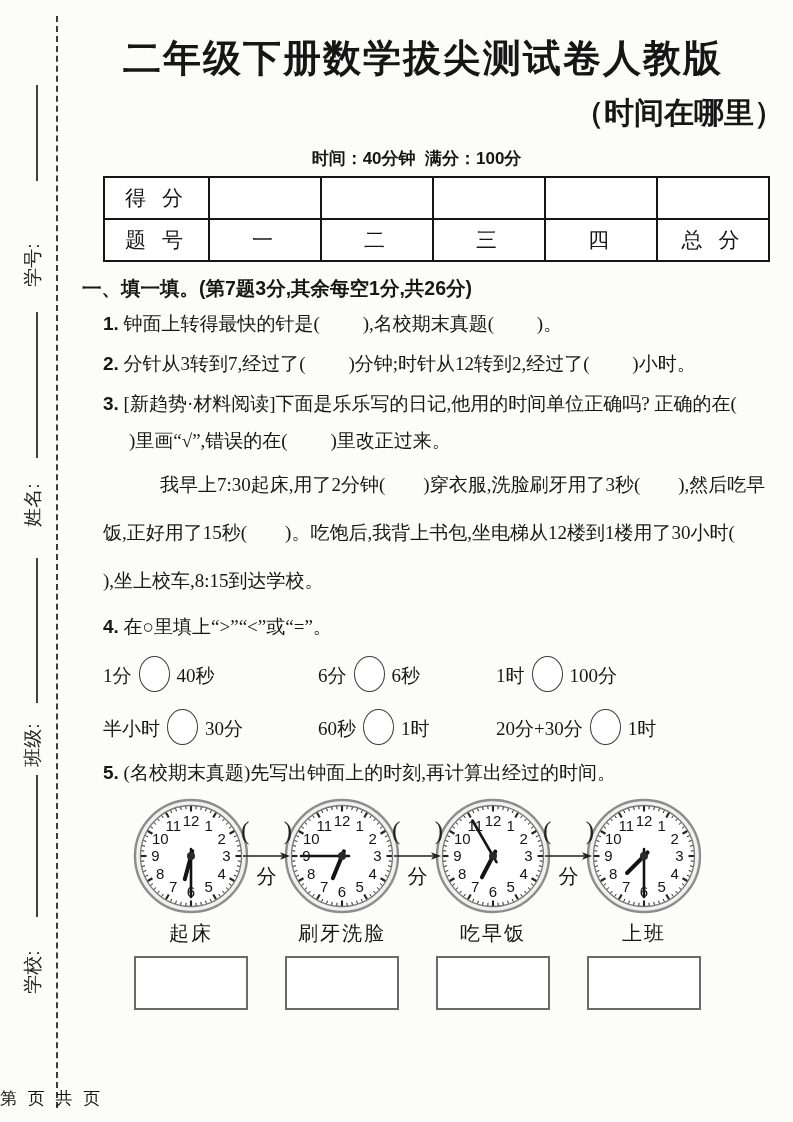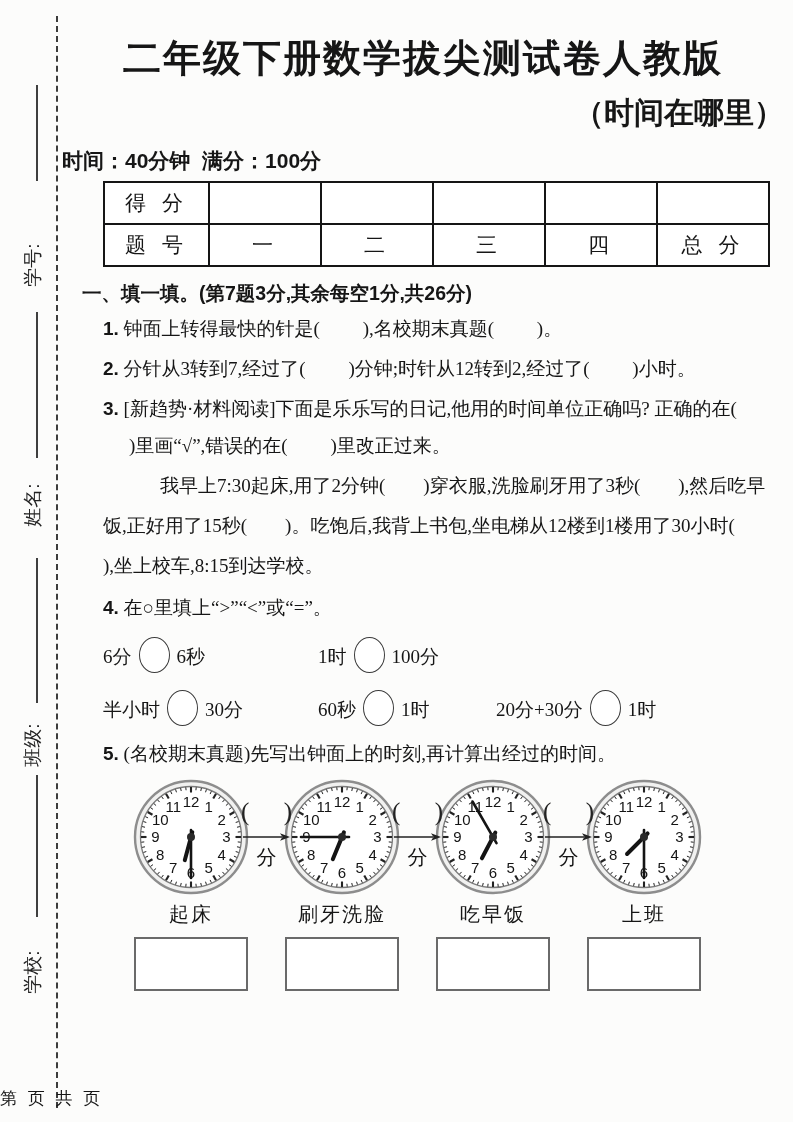--- a/index.html
+++ b/index.html
@@ -20,33 +20,33 @@
     position:absolute;left:-12px;width:90px;height:26px;line-height:26px;
     text-align:center;transform:rotate(-90deg);
     font-size:19px;font-family:"Liberation Sans","DejaVu Sans",sans-serif;color:#222}
   .sl1{top:252px}.sl2{top:492px}.sl3{top:732px}.sl4{top:959px}
   
   .main{position:absolute;left:62px;top:0;width:722px}
   .title{margin-top:33px;text-align:center;font-weight:bold;font-size:38px;
     letter-spacing:2px;font-family:"Liberation Sans","DejaVu Sans",sans-serif}
   .subtitle{margin-top:9px;text-align:right;font-weight:bold;font-size:30px;
     font-family:"Liberation Sans","DejaVu Sans",sans-serif}
-  .meta{margin-top:13px;text-align:left;padding-right:13px;font-weight:bold;
-    font-size:21px;white-space:pre-wrap;
+  .meta{margin-top:13px;text-align:center;padding-right:13px;font-weight:bold;
+    font-size:17px;white-space:pre-wrap;
     font-family:"Liberation Sans","DejaVu Sans",sans-serif}
   table.score{border-collapse:collapse;margin:6px 0 0 41px;width:667px;
     table-layout:fixed;font-family:"Liberation Sans","DejaVu Sans",sans-serif}
   table.score td{border:2.5px solid #151515;height:38px;text-align:center;
     font-size:21px;letter-spacing:5px;background:#fff}
   .sec-heading{margin:13px 0 0 20px;font-weight:bold;font-size:19.5px;
     white-space:pre-wrap;font-family:"Liberation Sans","DejaVu Sans",sans-serif}
   .questions{margin-left:41px;width:666px;font-size:19px;line-height:37px}
   .q{white-space:pre-wrap;padding-left:26px;text-indent:-26px;margin-top:3px}
   .qnum{font-weight:bold;font-family:"Liberation Sans","DejaVu Sans",sans-serif}
-  .diary{white-space:pre-wrap;margin-top:2px;line-height:40px;text-indent:57px}
+  .diary{white-space:pre-wrap;margin-top:2px;line-height:48px;text-indent:57px}
   .cmp-row{display:grid;grid-template-columns:215px 178px auto;margin-top:7px;
     align-items:center;height:46px;white-space:pre-wrap}
   .circle{display:inline-block;width:29px;height:34px;border:1.8px solid #3a3a3a;
     border-radius:50%;vertical-align:-10px;margin:0 7px;background:#fff}
   
   .clocks-row{display:flex;align-items:flex-start;margin:6px 0 0 70px}
   .clock-col{width:118px;flex:none;display:flex;flex-direction:column;align-items:center}
   svg.clock{width:118px;height:118px;display:block}
   .clock-label{margin-top:5px;font-size:20px;letter-spacing:2px}
   .answer-box{margin-top:9px;width:110px;height:50px;border:2px solid #6a6a6a;background:#fff}
@@ -110,20 +110,21 @@
   <div class="sec-heading">一、填一填。(第7题3分,其余每空1分,共26分)</div>
 
   <div class="questions">
     <div class="q"><span class="qnum">1.</span> <span>钟面上转得最快的针是(         ),名校期末真题(         )。</span></div>
     <div class="q"><span class="qnum">2.</span> <span>分针从3转到7,经过了(         )分钟;时针从12转到2,经过了(         )小时。</span></div>
     <div class="q"><span class="qnum">3.</span> <span>[新趋势·材料阅读]下面是乐乐写的日记,他用的时间单位正确吗? 正确的在(         )里画“√”,错误的在(         )里改正过来。</span></div>
     <div class="diary">我早上7:30起床,用了2分钟(        )穿衣服,洗脸刷牙用了3秒(        ),然后吃早饭,正好用了15秒(        )。吃饱后,我背上书包,坐电梯从12楼到1楼用了30小时(        ),坐上校车,8:15到达学校。</div>
     <div class="q"><span class="qnum">4.</span> <span>在○里填上“&gt;”“&lt;”或“=”。</span></div>
 
     <div class="cmp-row">
+      <span class="cmp"><span>1分</span><span class="circle"></span><span>40秒</span></span>
       <span class="cmp"><span>6分</span><span class="circle"></span><span>6秒</span></span>
       <span class="cmp"><span>1时</span><span class="circle"></span><span>100分</span></span>
     </div>
     <div class="cmp-row">
       <span class="cmp"><span>半小时</span><span class="circle"></span><span>30分</span></span>
       <span class="cmp"><span>60秒</span><span class="circle"></span><span>1时</span></span>
       <span class="cmp"><span>20分+30分</span><span class="circle"></span><span>1时</span></span>
     </div>
 
     <div class="q"><span class="qnum">5.</span> <span>(名校期末真题)先写出钟面上的时刻,再计算出经过的时间。</span></div>

